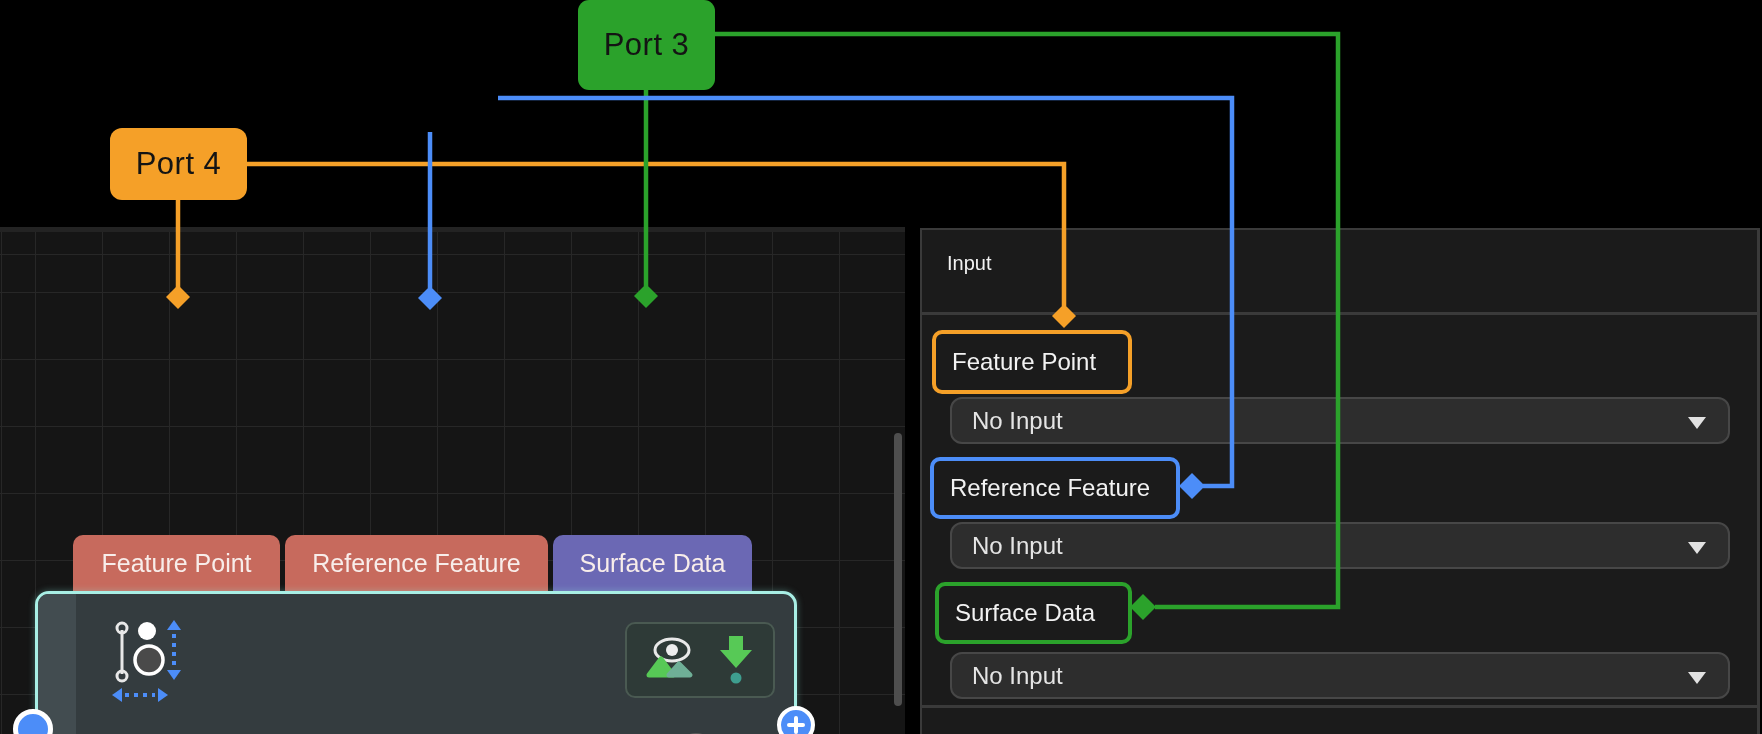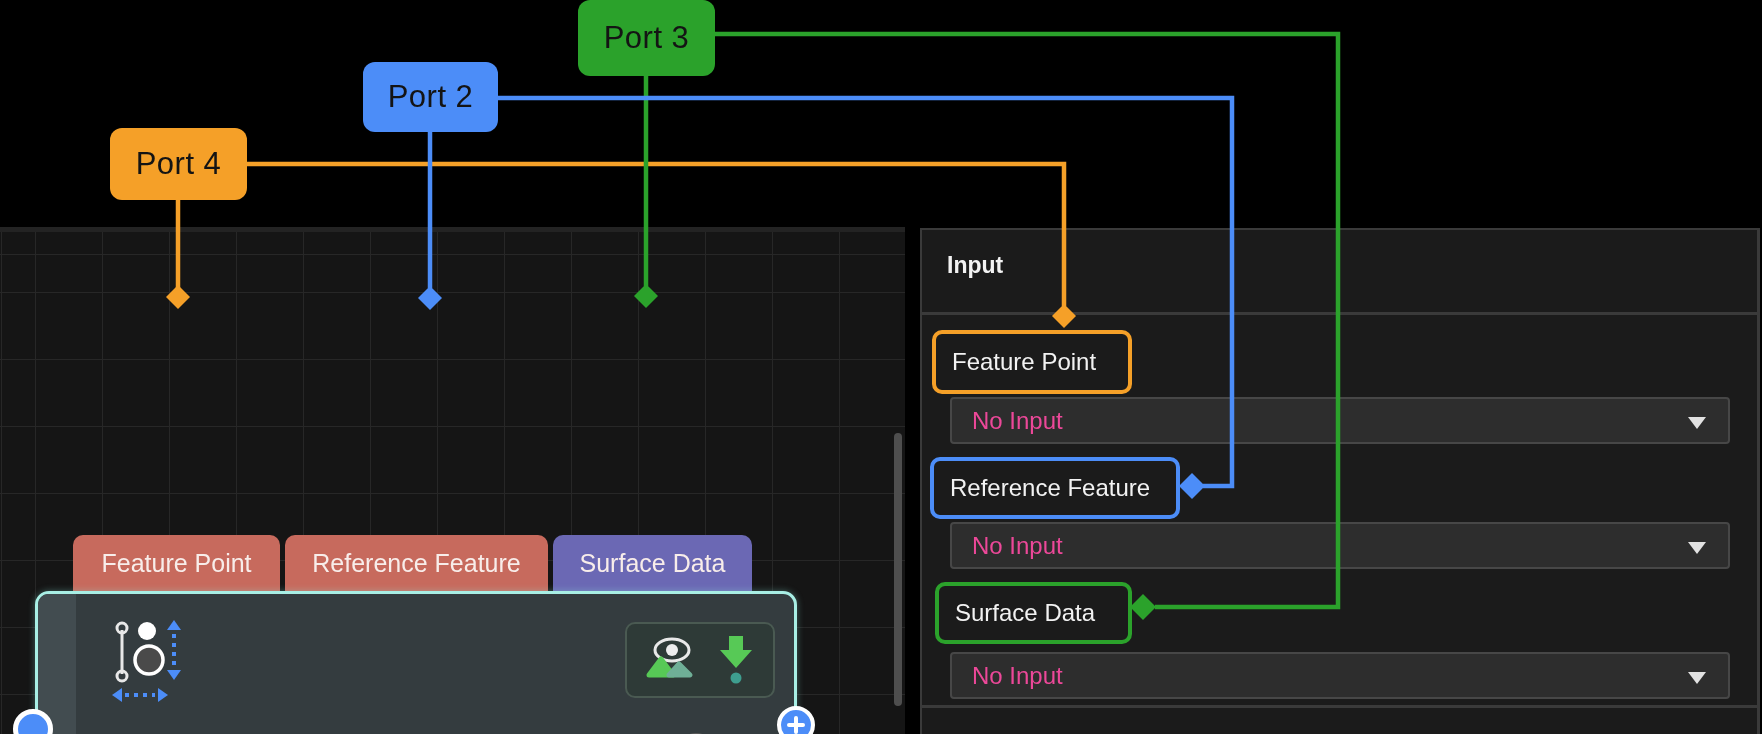--- a/index.html
+++ b/index.html
@@ -44,43 +44,43 @@
   .plus-btn .bar.h{left:6px;top:13px;width:18px;height:4px;}
   .plus-btn .bar.v{left:13px;top:6px;width:4px;height:18px;}
 
   .scrollbar{position:absolute;left:894px;top:433px;width:8px;height:273px;border-radius:4px;
              background:#4E4E4E;}
 
   
   #panel{position:absolute;left:920px;top:228px;width:835px;height:506px;background:#1B1B1B;
          border-top:2px solid #3A3A3A;border-left:2px solid #3A3A3A;border-right:3px solid #3A3A3A;
          box-sizing:content-box;}
-  .panel-header{position:absolute;left:25px;top:22px;font-size:23px;font-weight:bold;color:#F2F2F2;}
+  .panel-header{position:absolute;left:25px;top:22px;font-size:20px;font-weight:normal;color:#F2F2F2;}
   .panel-divider{position:absolute;left:0;width:100%;height:3px;background:#3A3A3A;}
   #divider-top{top:82px;} #divider-bottom{top:475px;}
   .label-box{position:absolute;height:62px;border-radius:10px;box-sizing:border-box;
              display:flex;align-items:center;padding-left:16px;color:#F2F2F2;font-size:24px;
              background:#1B1B1B;}
   #label-feature-point{left:10px;top:100px;width:200px;height:64px;border:4px solid #F5A028;}
   #label-reference-feature{left:8px;top:227px;width:250px;border:4px solid #4C8DF8;}
   #label-surface-data{left:13px;top:352px;width:197px;border:4px solid #2BA22B;}
   .dropdown{position:absolute;left:28px;width:780px;height:47px;background:#2D2D2D;
-            border:2px solid #474747;border-radius:4px;box-sizing:border-box;
-            display:flex;align-items:center;padding-left:20px;color:#ec4899;font-size:24px;}
+            border:2px solid #474747;border-radius:12px;box-sizing:border-box;
+            display:flex;align-items:center;padding-left:20px;color:#e5e5e5;font-size:24px;}
   #dropdown-1{top:167px;} #dropdown-2{top:292px;} #dropdown-3{top:422px;}
   .caret{position:absolute;right:22px;top:18px;width:0;height:0;
          border-left:9px solid transparent;border-right:9px solid transparent;
          border-top:12px solid #E2E2E2;}
 
   
   .callout{position:absolute;border-radius:12px;display:flex;align-items:center;justify-content:center;
            color:#141414;font-size:31px;font-weight:500;z-index:7;letter-spacing:.5px;}
   #callout-port1{left:110px;top:128px;width:137px;height:72px;background:#F5A028;}
   #callout-port2{left:363px;top:62px;width:135px;height:70px;background:#4C8DF8;}
-  #callout-port3{left:578px;top:0px;width:137px;height:76px;background:#2BA22B;}
+  #callout-port3{left:578px;top:0px;width:137px;height:90px;background:#2BA22B;border-radius:11px;}
 
   #wires{position:absolute;left:0;top:0;width:1762px;height:734px;z-index:6;pointer-events:none;}
 </style>
 </head>
 <body>
 
 <div id="stage">
 
   <div id="canvas">
     <div id="canvas-top-edge"></div>
@@ -168,16 +168,15 @@
     <polygon points="646,284 658,296 646,308 634,296" fill="#2BA22B"></polygon>
     <polygon points="1143,594 1156,607 1143,620 1130,607" fill="#2BA22B"></polygon>
 
     <path d="M498,98 H1232 V486 H1203" fill="none" stroke-width="4.5" stroke="#4C8DF8"></path>
     <path d="M430,132 V288" fill="none" stroke-width="4.5" stroke="#4C8DF8"></path>
     <polygon points="430,286 442,298 430,310 418,298" fill="#4C8DF8"></polygon>
     <polygon points="1192,473 1205,486 1192,499 1179,486" fill="#4C8DF8"></polygon>
   </svg>
 
   <div class="callout" id="callout-port1">Port 4</div>
-  <div class="callout" id="callout-port2">Port 2</div>
   <div class="callout" id="callout-port3">Port 3</div>
 
 </div>
 
 </body></html>

